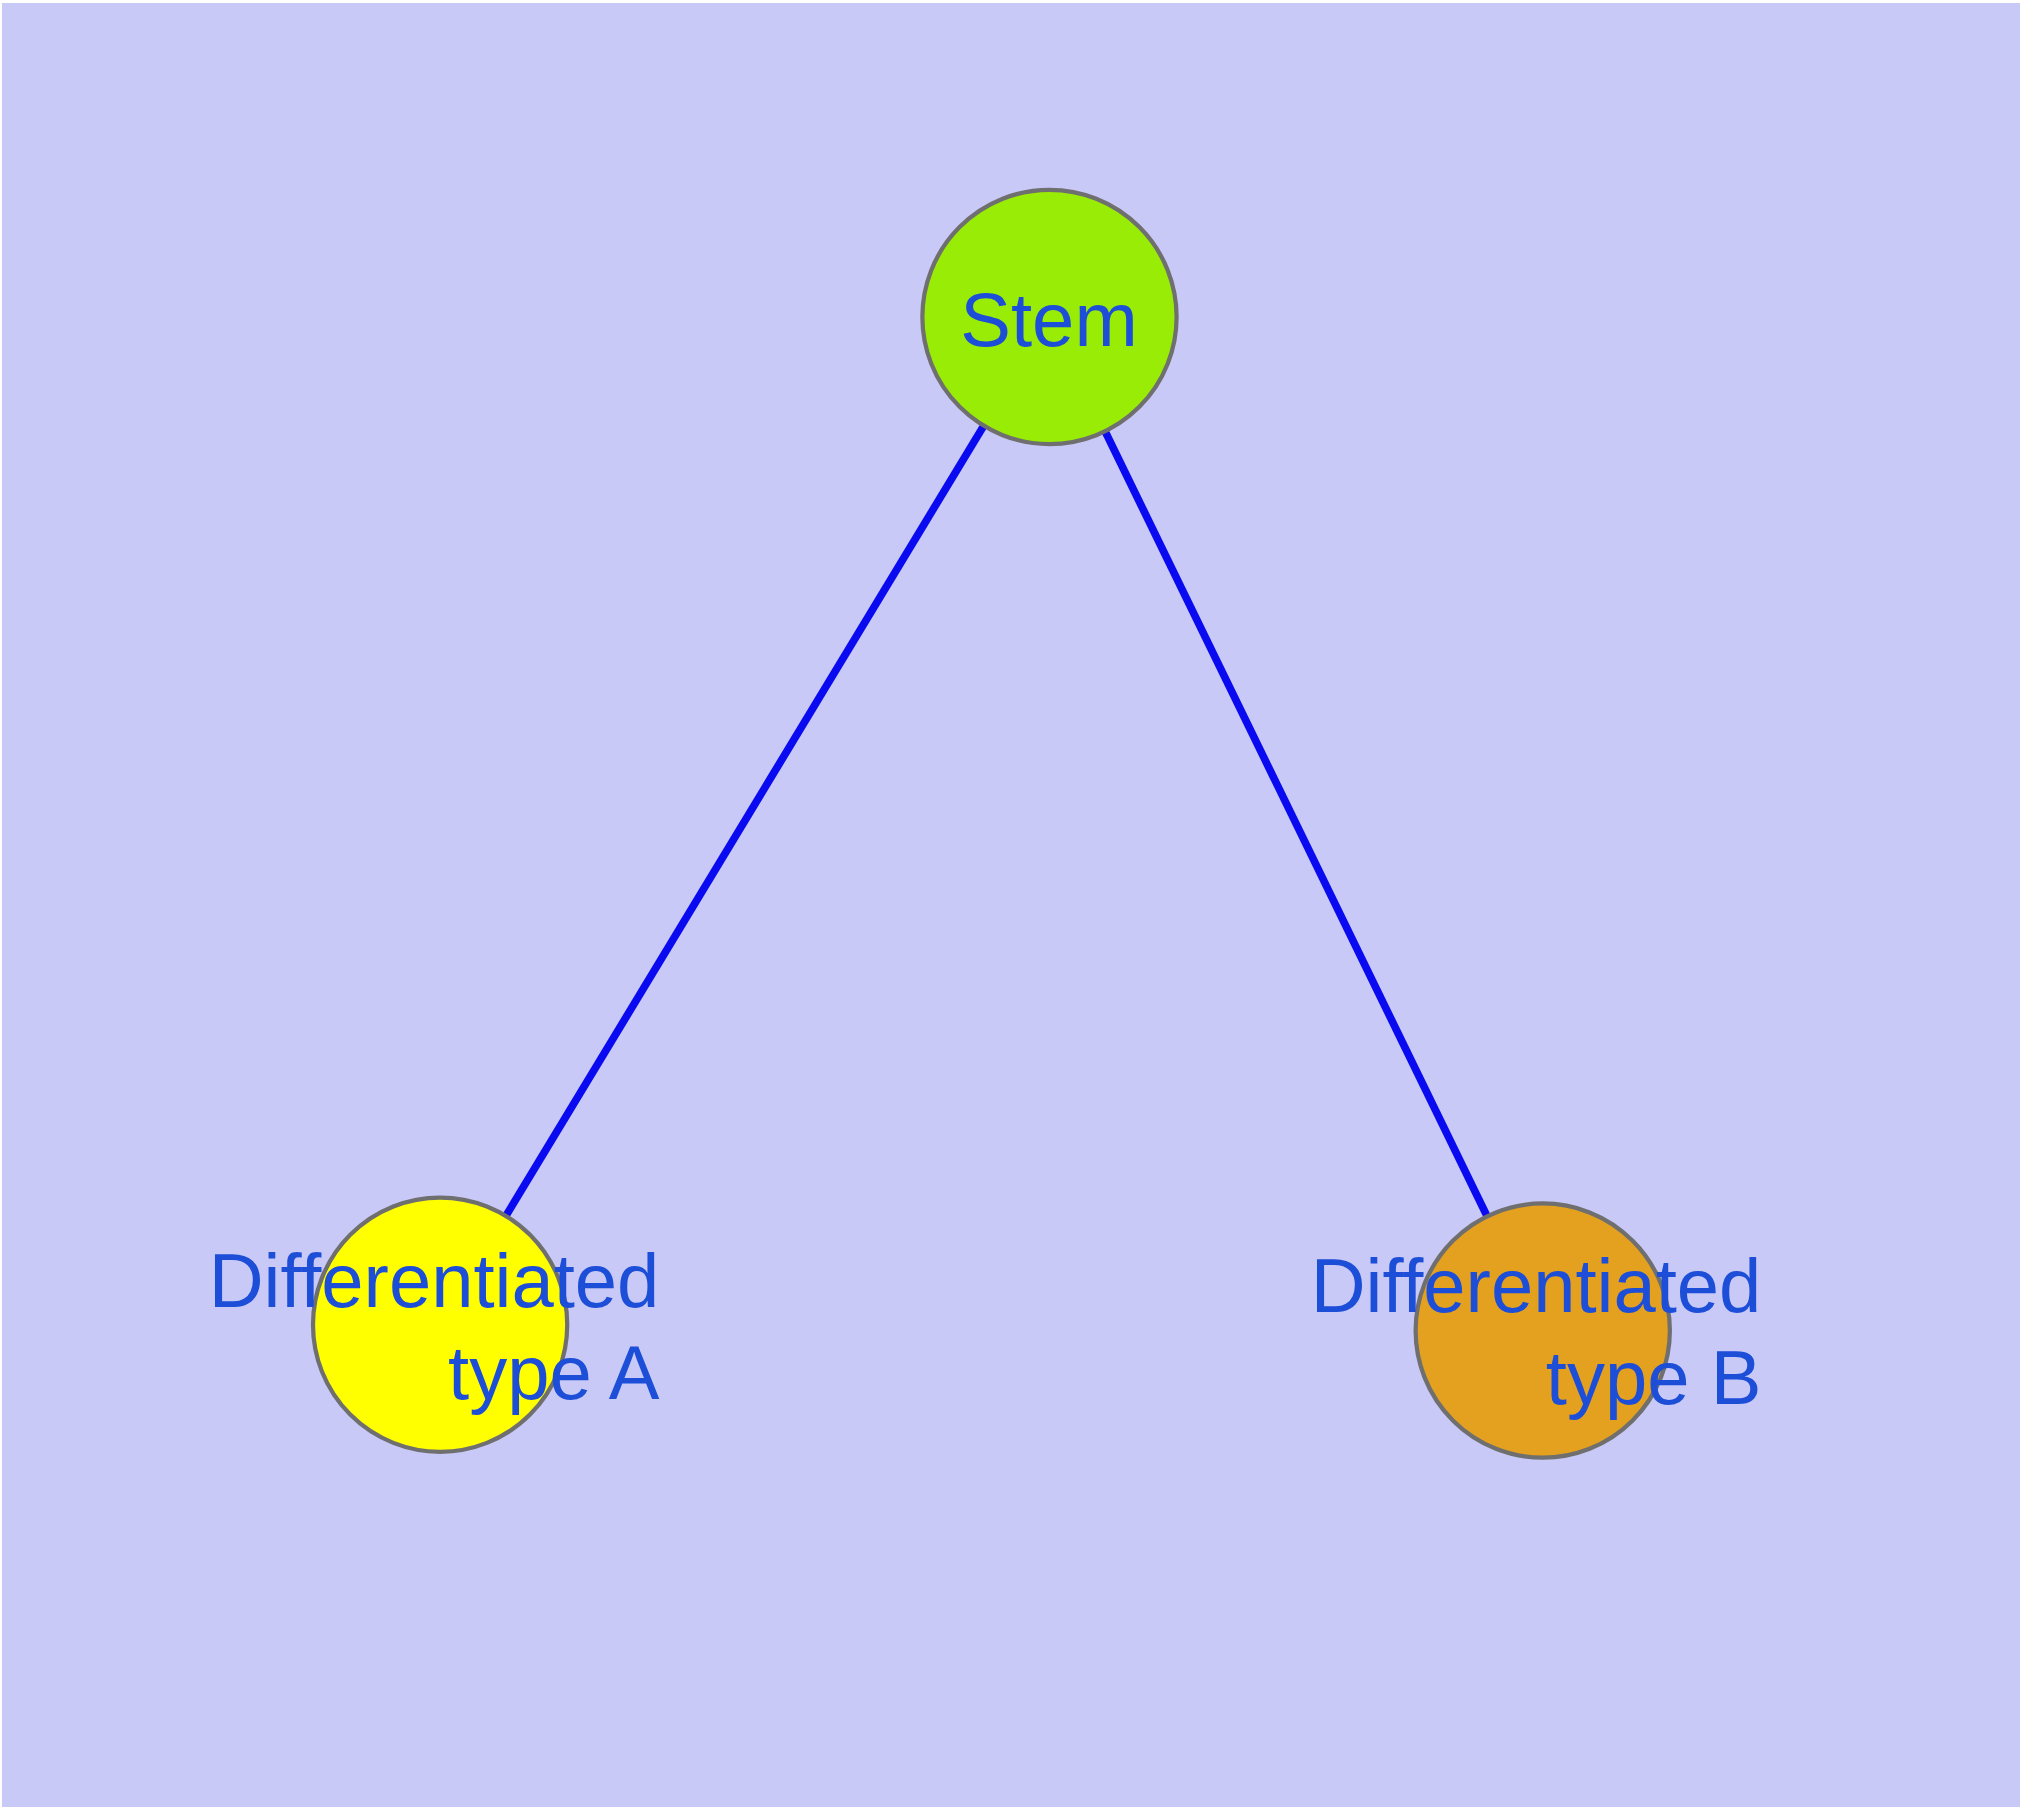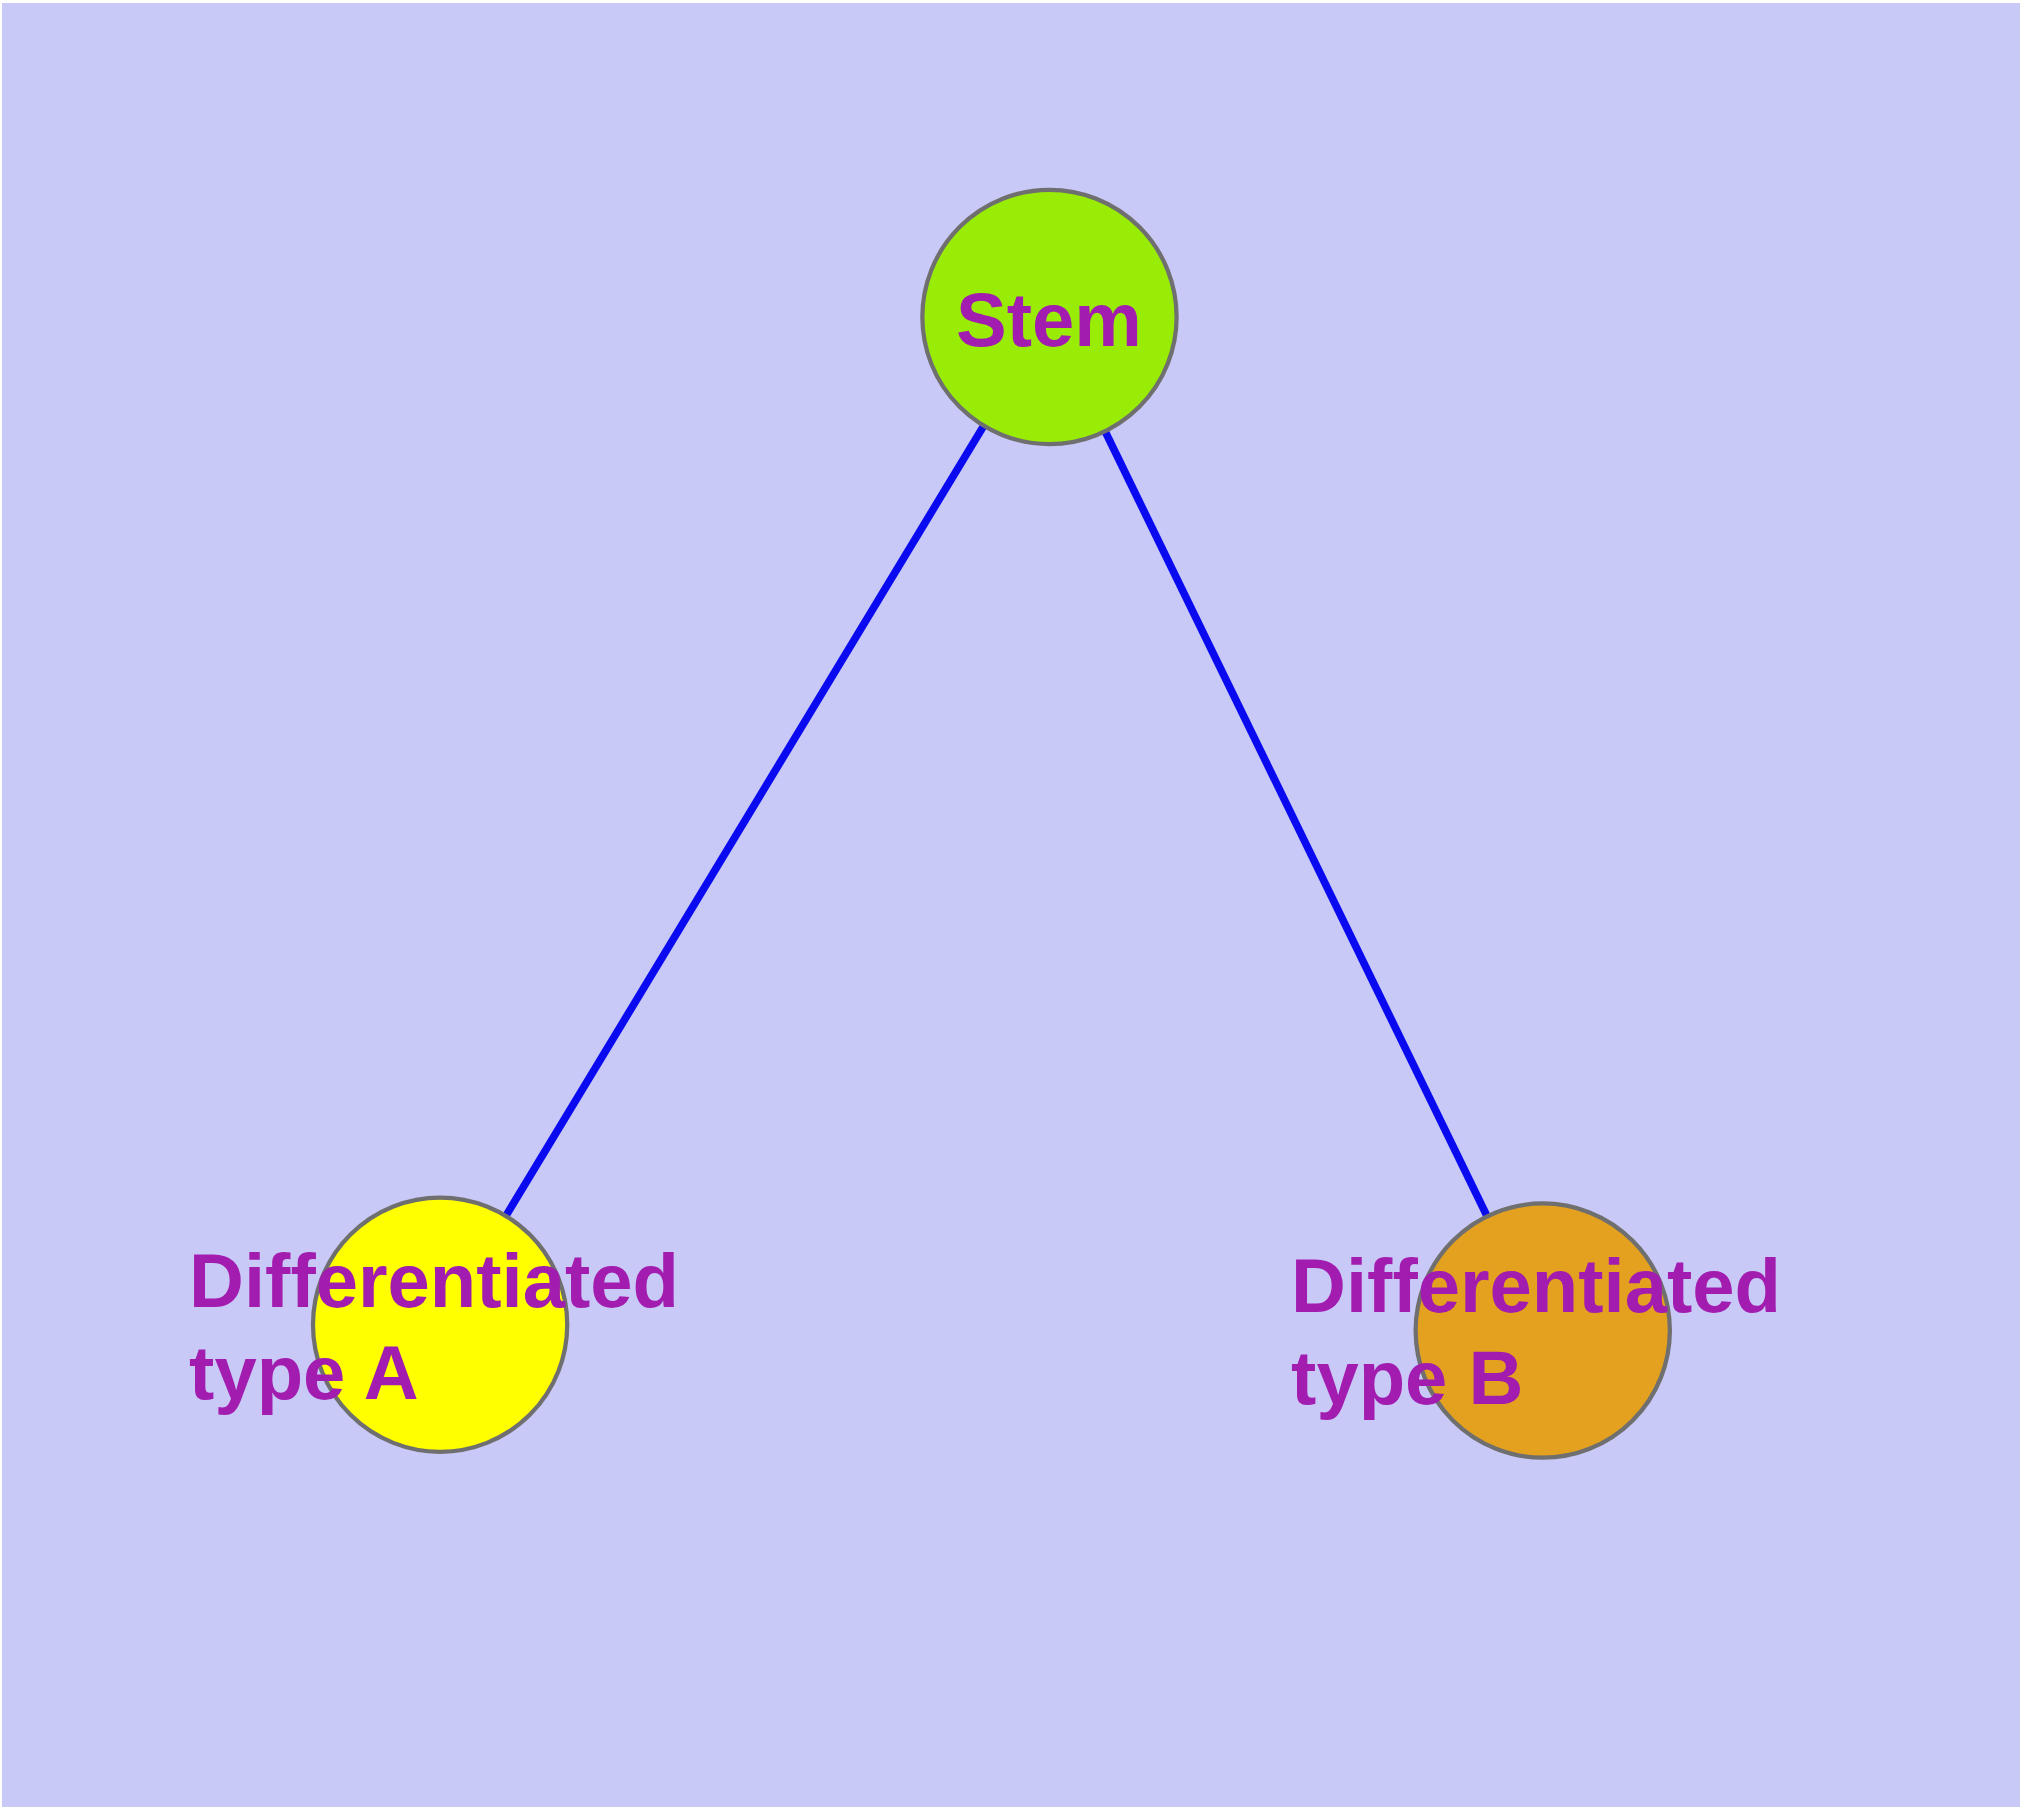--- a/index.html
+++ b/index.html
@@ -35,25 +35,25 @@
     stroke-width: 9;
     fill: none;
   }
   svg.graph circle {
     stroke: #6F6F6F;
     stroke-width: 5;
   }
   .node-label {
     position: absolute;
     transform: translate(-50%, -50%);
-    color: #a21caf;
-    font-weight: bold;
+    color: #1d4ed8;
+    font-weight: normal;
     font-size: 76px;
     line-height: 92px;
-    text-align: left;
+    text-align: right;
     white-space: pre-line;
   }
   .label-stem   { left: 1049px; top: 320px;  }
   .label-type-a { left: 434px;  top: 1327px; }
   .label-type-b { left: 1536px; top: 1332px; }
 </style>
 </head>
 <body>
 
 <div class="page">

